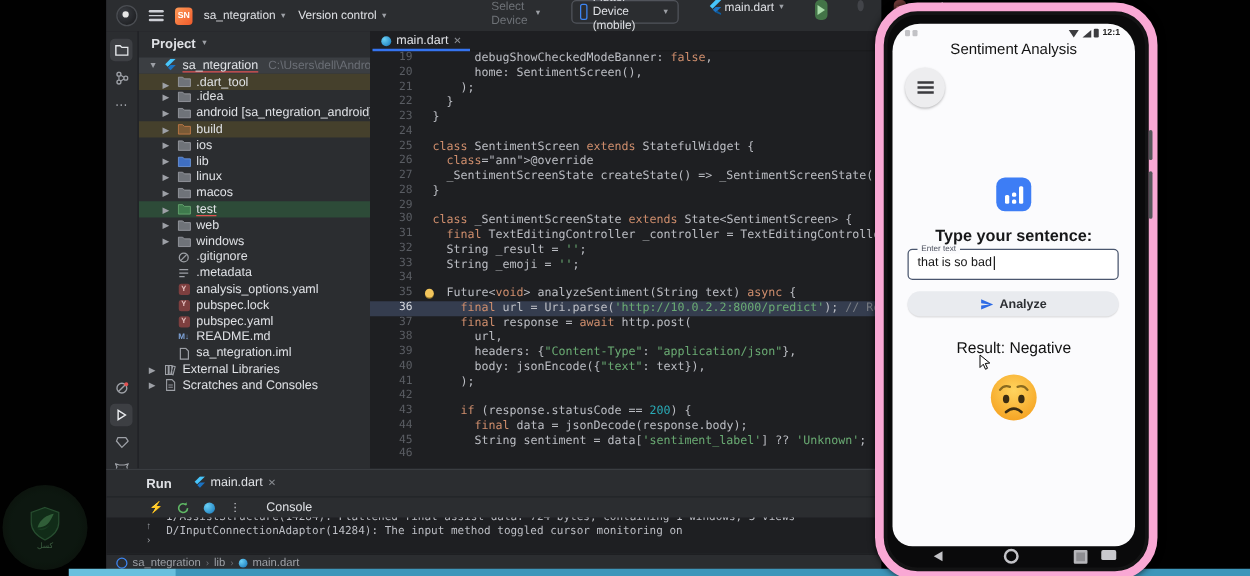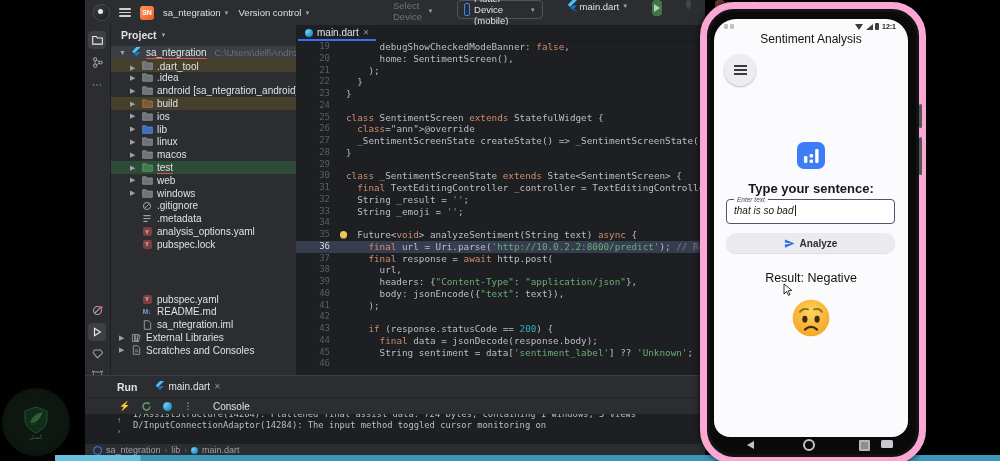--- a/index.html
+++ b/index.html
@@ -98,21 +98,21 @@
   .cell{width:0;height:0;border-left:7px solid transparent;border-bottom:6px solid #3c3c3f;}
   .batt{width:4px;height:7px;background:#3c3c3f;border-radius:1px;}
   .ptime{font-size:7px;color:#222;font-weight:bold;}
   .ptitle{position:absolute;top:13px;left:0;right:0;text-align:center;font-size:12px;color:#131313;}
   .menu-fab{position:absolute;left:10px;top:35px;width:32px;height:32px;border-radius:50%;background:#ededef;
       box-shadow:0 1px 2px rgba(0,0,0,.25);display:flex;align-items:center;justify-content:center;}
   .menu-fab .bars{width:13px;display:flex;flex-direction:column;gap:2.5px;}
   .menu-fab .bars i{height:1.6px;background:#3a3a3e;}
   .chart-ic{position:absolute;left:50%;top:123px;transform:translateX(-50%);width:28px;height:27px;border-radius:7px;background:#3d7df5;}
   .prompt{position:absolute;top:162px;left:0;right:0;text-align:center;font-size:13px;font-weight:bold;color:#17181a;}
-  .field{position:absolute;left:12px;right:13px;top:180px;height:23px;border:1.5px solid #4a566e;border-radius:4px;background:#fff;font-style:italic;}
+  .field{position:absolute;left:12px;right:13px;top:180px;height:23px;border:1.5px solid #4a566e;border-radius:4px;background:#fff;}
   .field-label{position:absolute;top:-4px;left:7px;background:#fbfbfd;padding:0 3px;font-size:6.5px;color:#4a4f5c;}
   .field-text{position:absolute;left:7px;top:5px;font-size:10px;color:#151515;display:flex;align-items:center;}
   .caret{width:1px;height:11px;background:#222;margin-left:2px;}
   .analyze-btn{position:absolute;left:12px;right:13px;top:214px;height:20px;border-radius:10px;background:#e9ebef;
       box-shadow:0 1px 1px rgba(0,0,0,.12);display:flex;align-items:center;justify-content:center;gap:5px;}
   .analyze-btn span{font-size:10px;color:#2d2f33;font-weight:bold;}
   .result{position:absolute;top:252px;left:0;right:0;text-align:center;font-size:12.5px;color:#111;}
   .mcursor{position:absolute;left:69px;top:264px;}
   .emoji{position:absolute;left:50%;top:277px;transform:translateX(-50%);}
   .pnav{position:absolute;left:0;right:0;bottom:5px;height:14px;}
@@ -379,21 +379,21 @@
                 <span class="yam">Y</span>
               </span>
               <span>analysis_options.yaml</span>
             </div>
             <div class="tree-row" style="padding-left: 30px;">
               <span class="ti">
                 <span class="yam">Y</span>
               </span>
               <span>pubspec.lock</span>
             </div>
-            <div class="tree-row" style="padding-left: 30px; margin-top: 42px;">
+            <div class="tree-row" style="padding-left: 30px;">
               <span class="ti">
                 <span class="yam">Y</span>
               </span>
               <span>pubspec.yaml</span>
             </div>
             <div class="tree-row" style="padding-left: 30px;">
               <span class="ti">
                 <span class="mdt">M↓</span>
               </span>
               <span>README.md</span>

